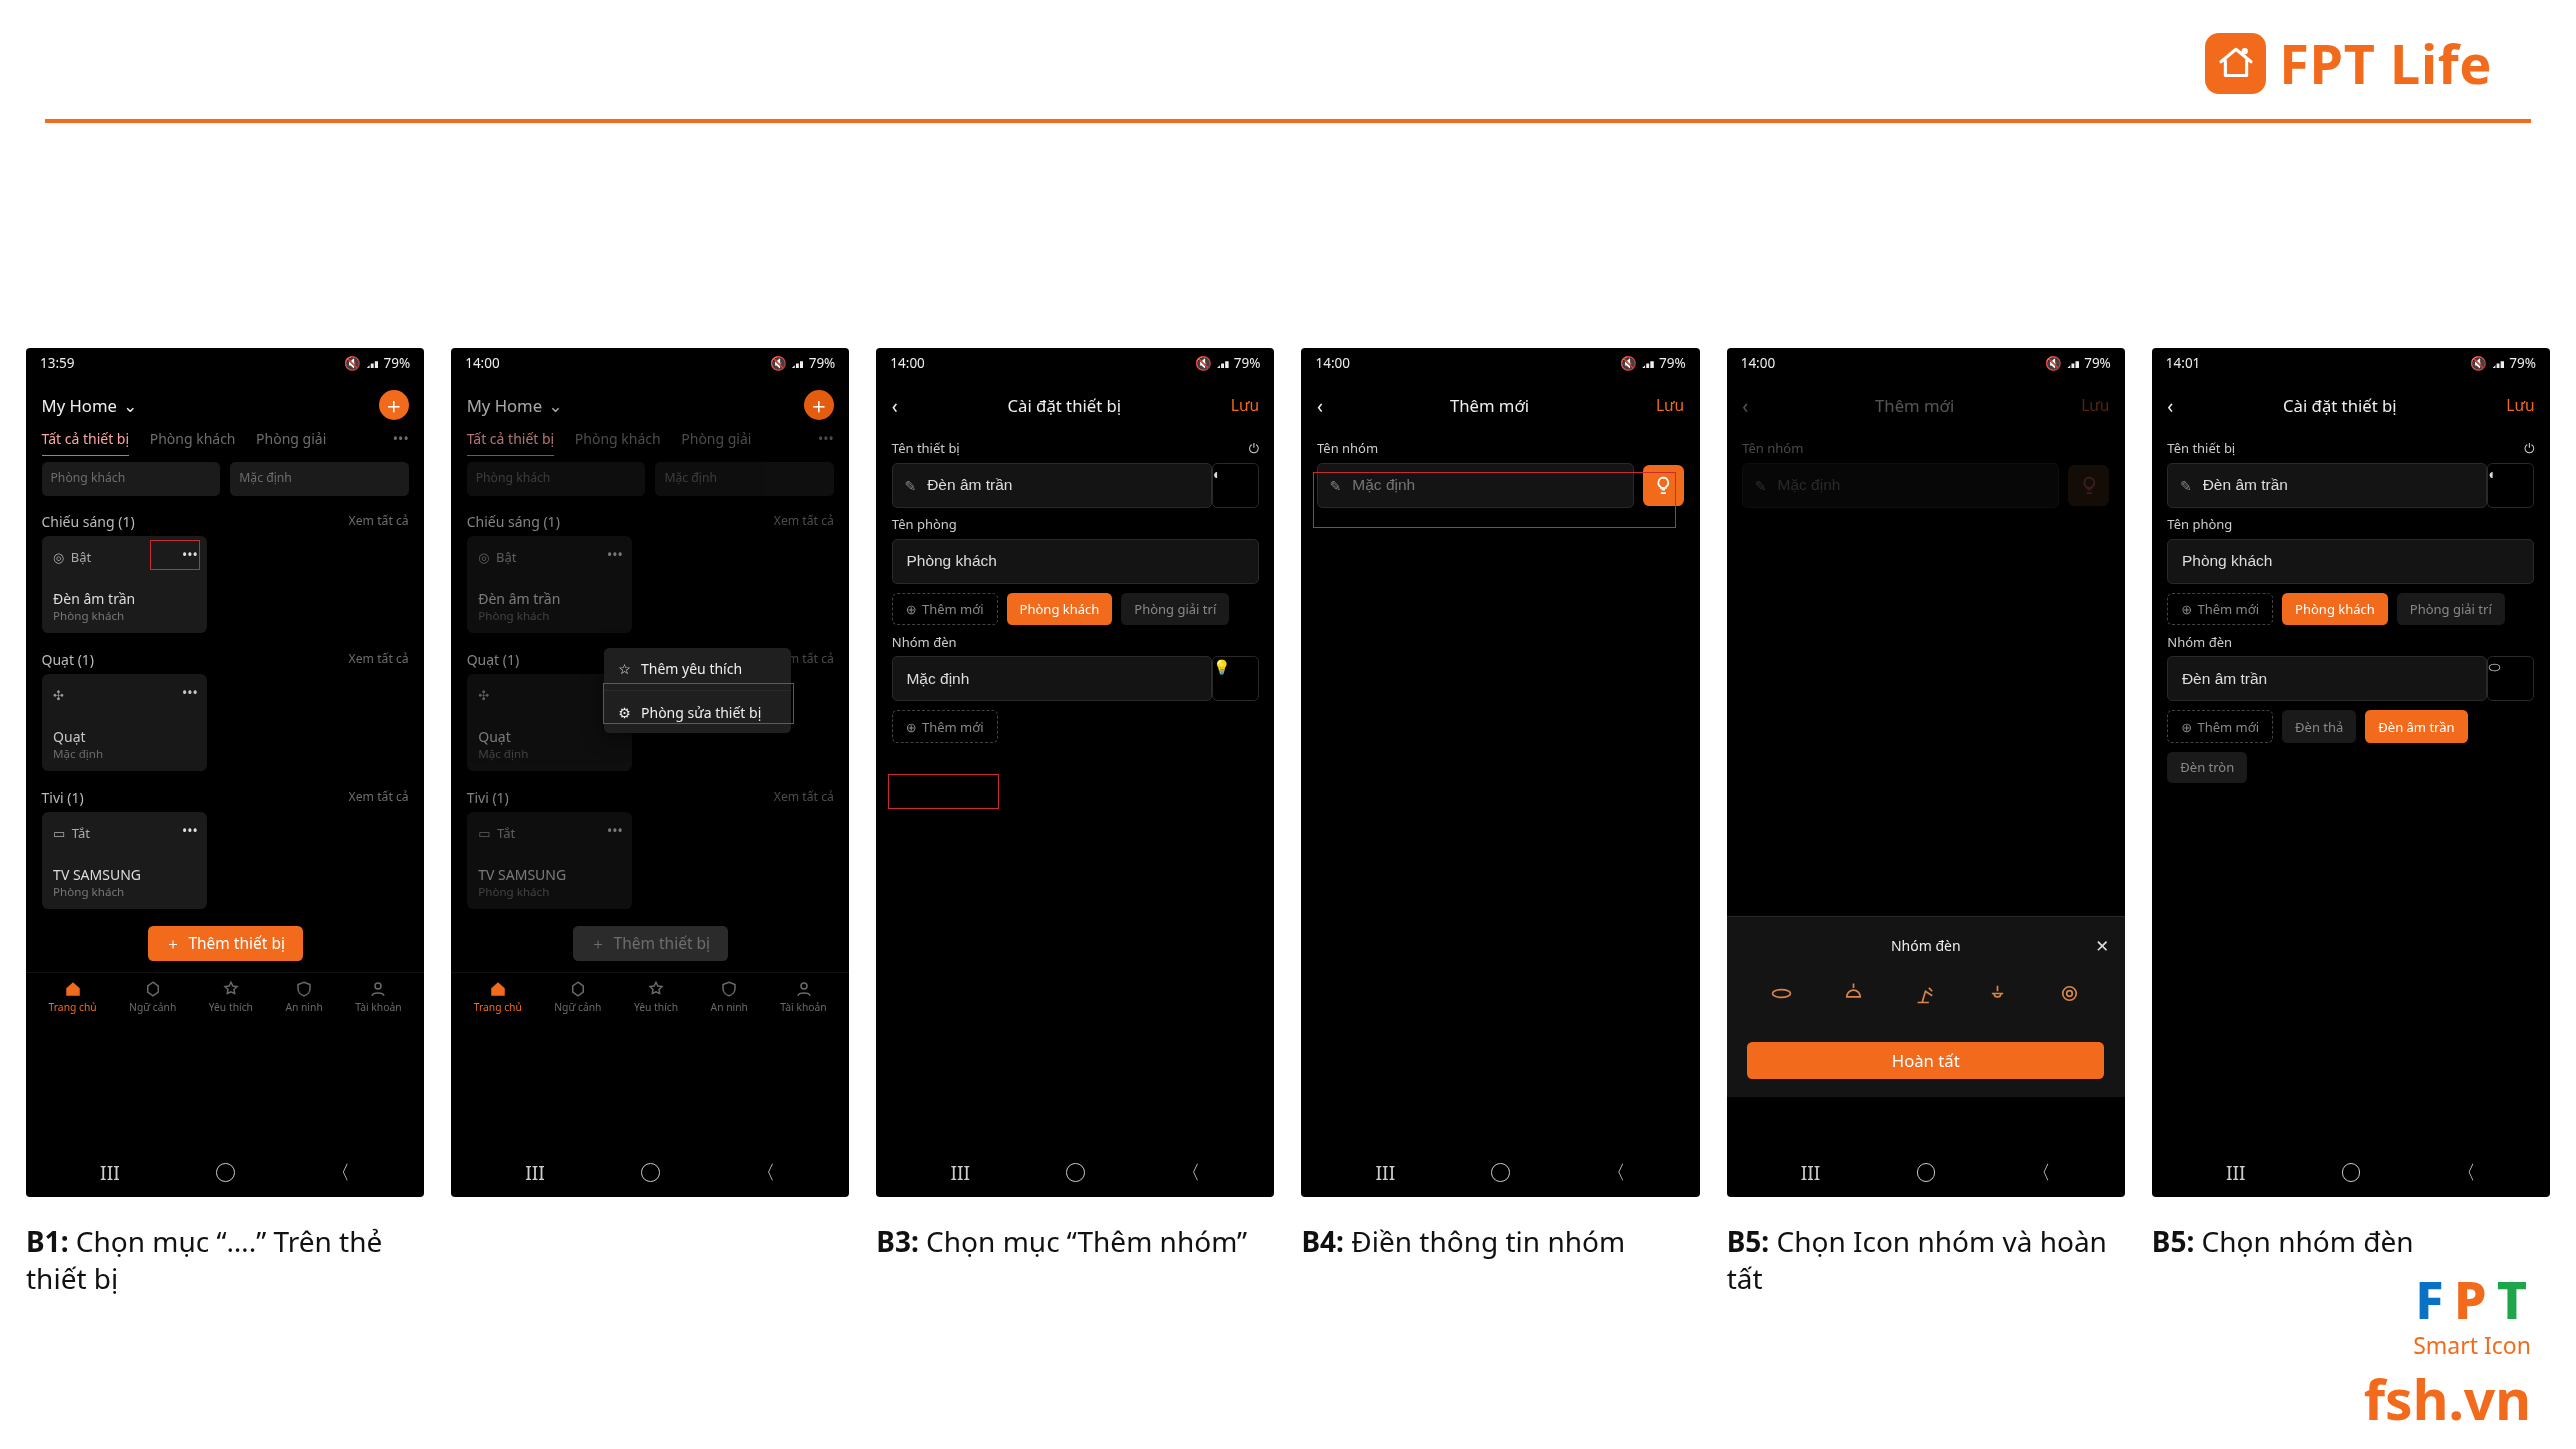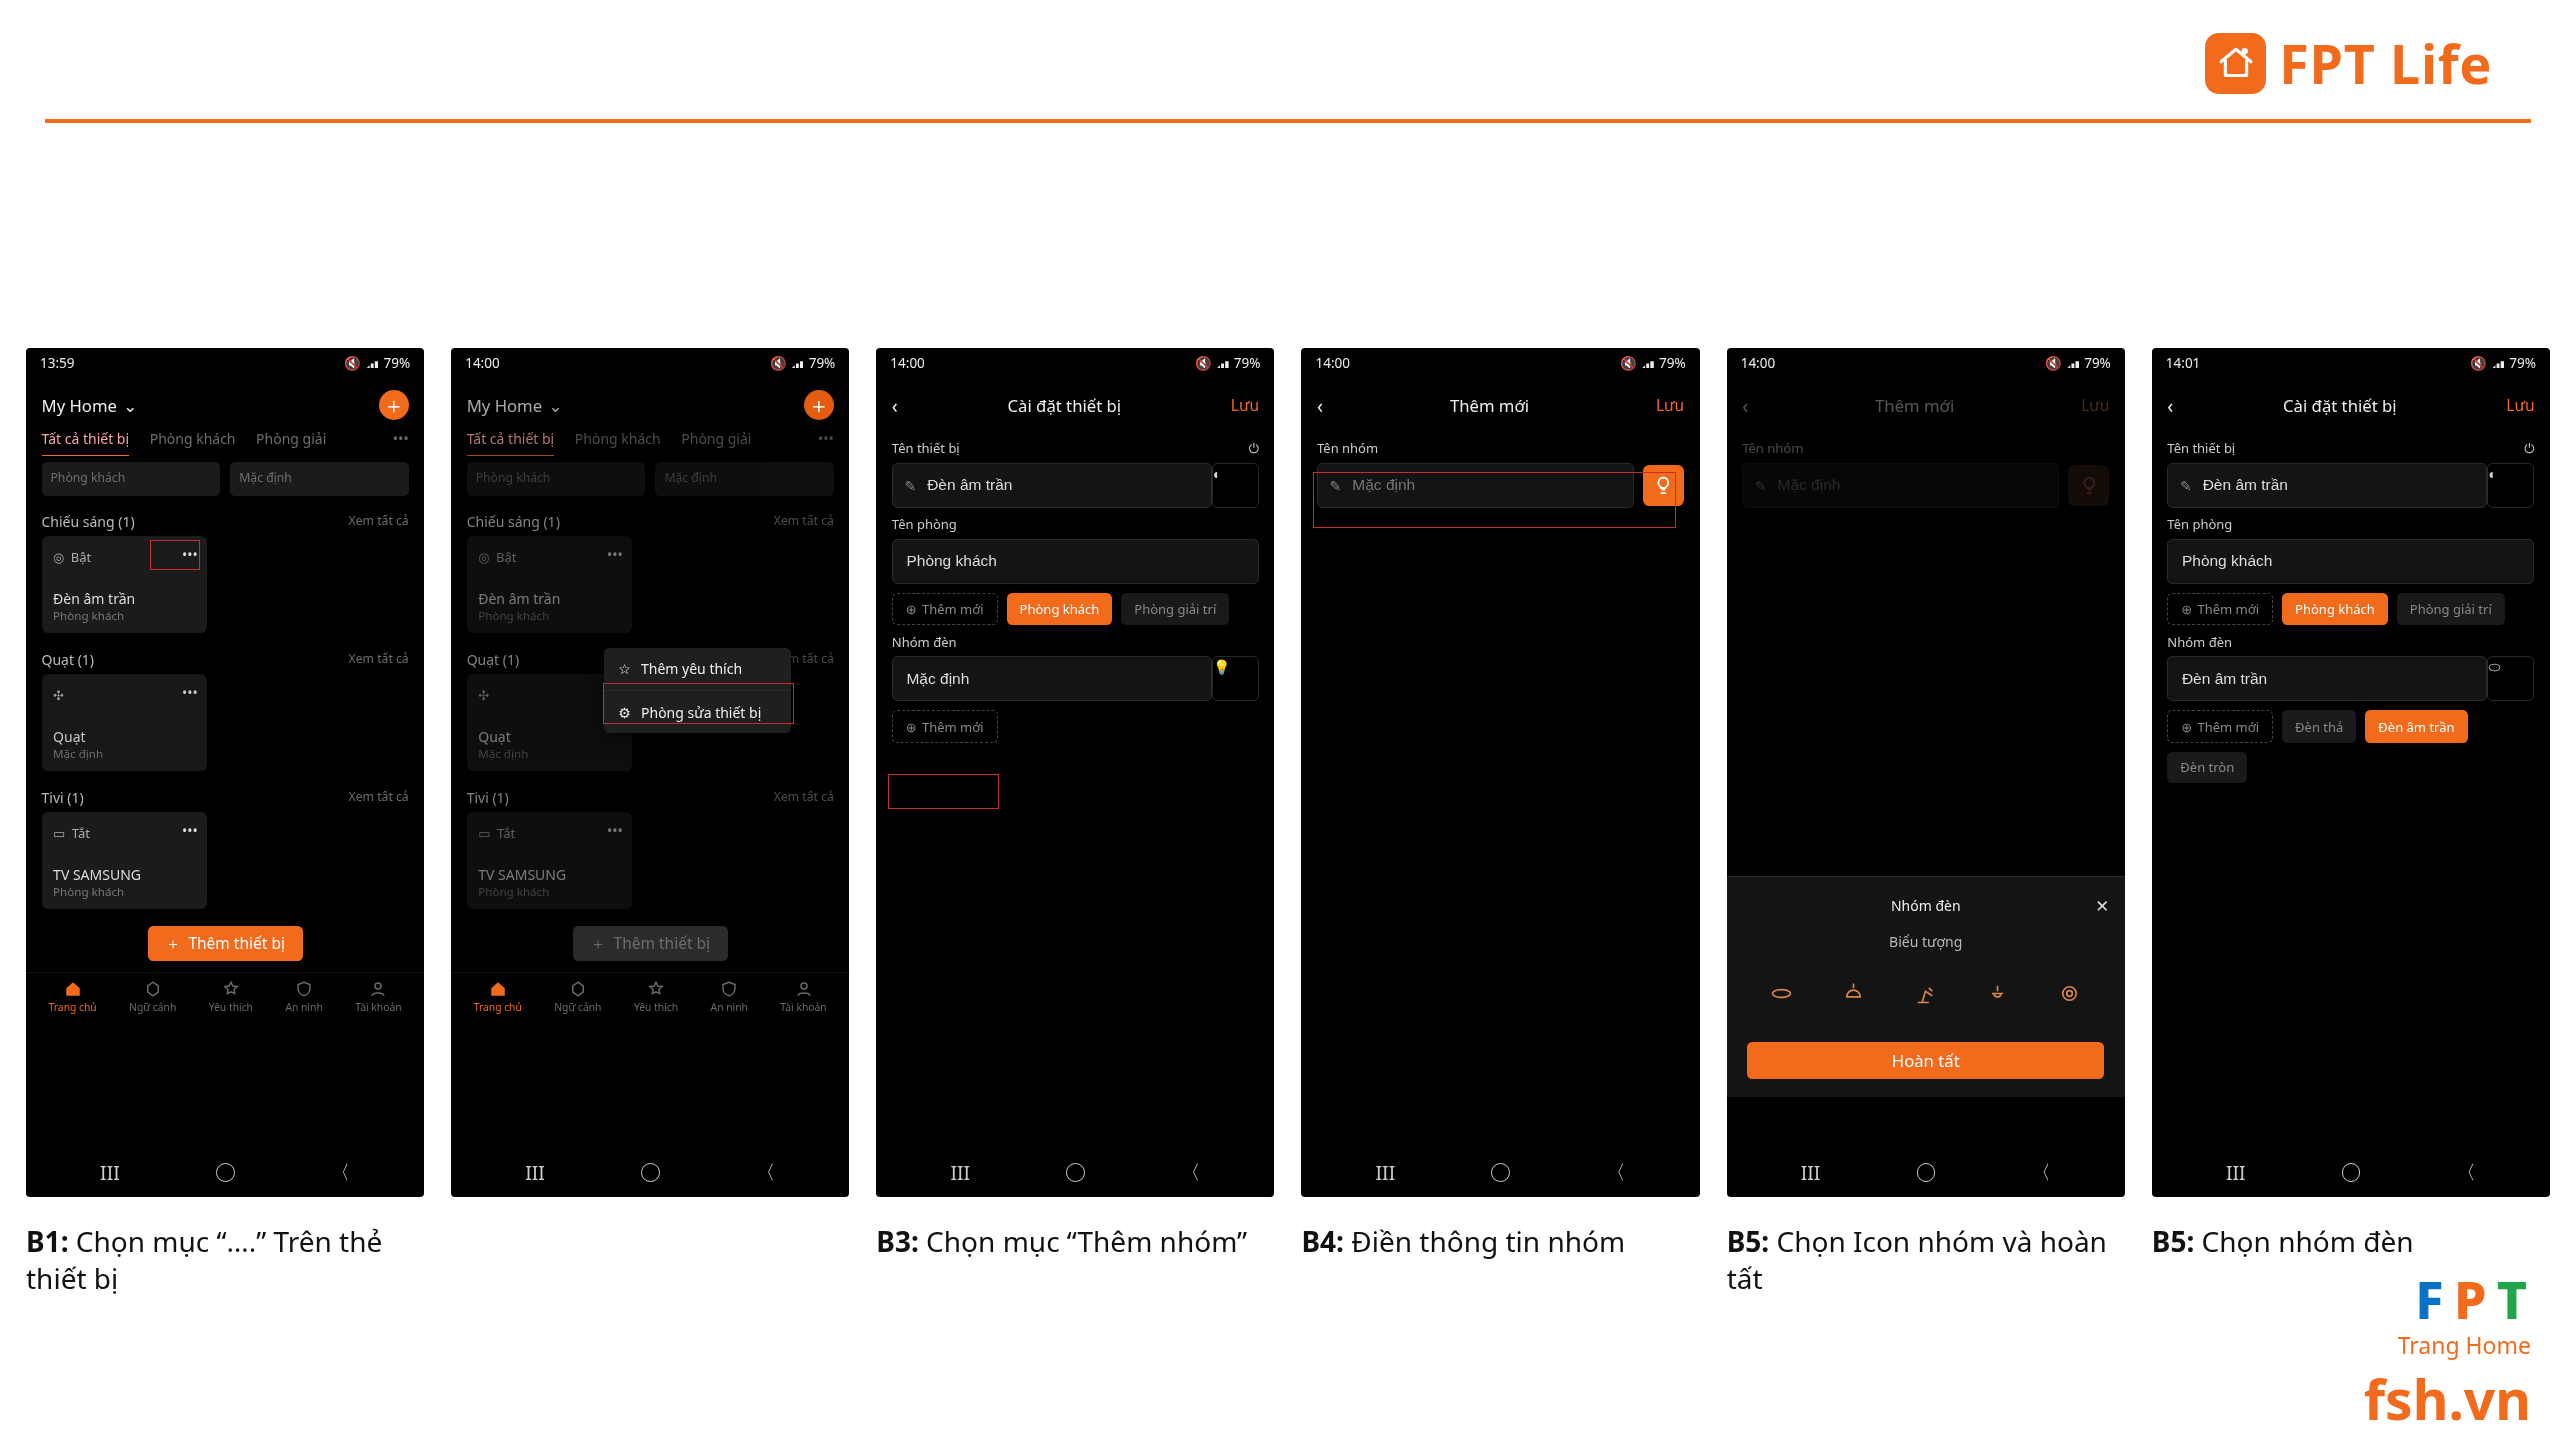--- a/index.html
+++ b/index.html
@@ -543,21 +543,20 @@
                   <path d="M9 21h6M10 17h4M12 3a6 6 0 0 1 3 11v1H9v-1A6 6 0 0 1 12 3z"></path>
                 </svg>
             </div>
           </div>
 
           <div class="sheet">
             <div class="srow">
               <span class="ttl">Nhóm đèn</span>
               <span class="close">✕</span>
             </div>
-            <div class="sec">Biểu tượng</div>
             <div class="icon-row">
               <div class="cell">
                   <svg viewBox="0 0 48 48" width="27" height="27" fill="none" stroke="currentColor" stroke-width="3">
                     <ellipse cx="24" cy="24" rx="16" ry="7"></ellipse>
                   </svg>
                 </div>
               <div class="cell">
                   <svg viewBox="0 0 48 48" width="27" height="27" fill="none" stroke="currentColor" stroke-width="3">
                     <path d="M24 6v8M12 30a12 12 0 0 1 24 0z"></path>
                   </svg>
@@ -670,18 +669,18 @@
     </div>
 
   </div>
 
   <div class="watermark">
     <div class="fpt">
       <span>F</span>
       <span>P</span>
       <span>T</span>
     </div>
-    <div class="sh">Trang Home</div>
+    <div class="sh">Smart Icon</div>
     <div class="fsh">fsh.vn</div>
   </div>
 
 </div>
 
 
 </body></html>

